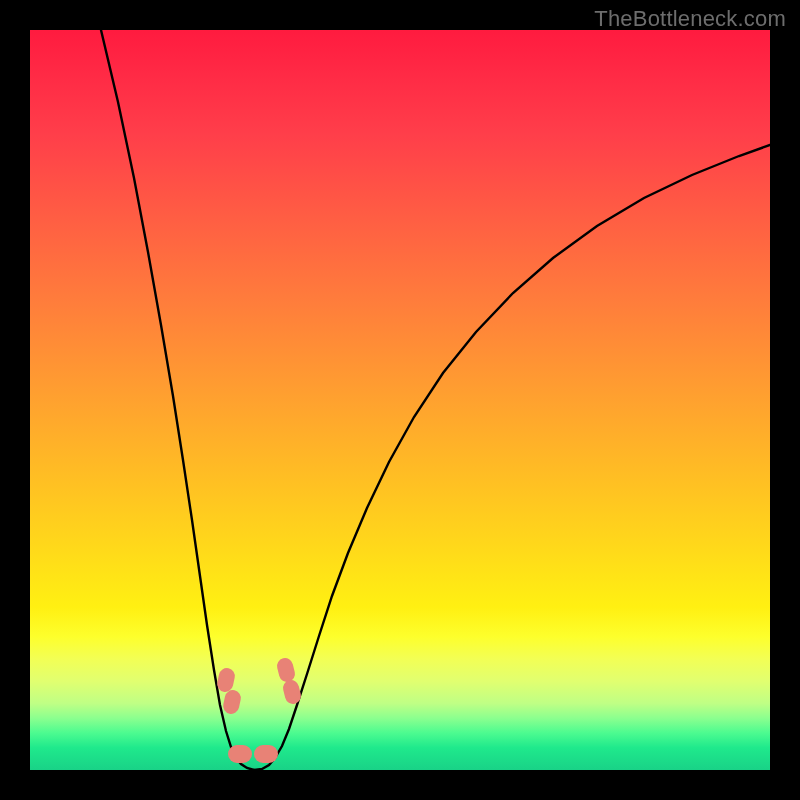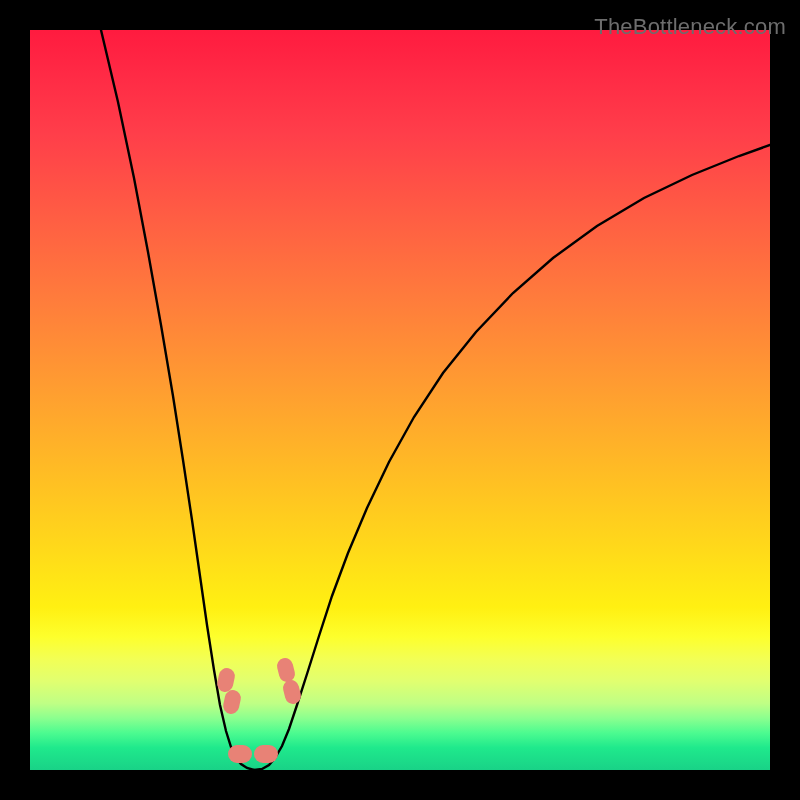--- a/index.html
+++ b/index.html
@@ -11,21 +11,21 @@
     overflow: hidden;
   }
   .frame {
     position: relative;
     width: 800px;
     height: 800px;
     background: #000;
   }
   .watermark {
     position: absolute;
-    top: 14px;
+    top: 6px;
     right: 14px;
     font-family: Arial, Helvetica, sans-serif;
     font-size: 22px;
     color: #6d6d6d;
     letter-spacing: 0.2px;
     z-index: 50;
   }
   .plot {
     position: absolute;
     left: 30px;

